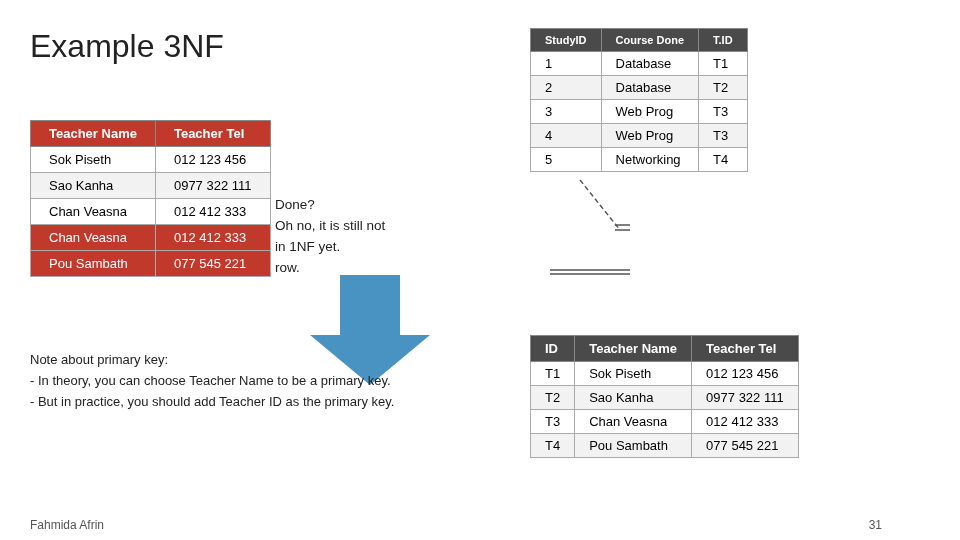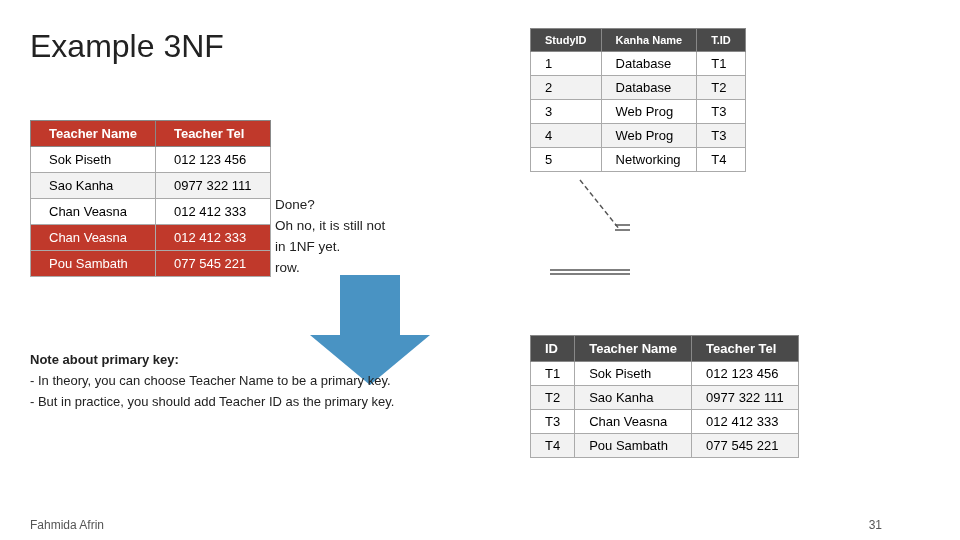--- a/index.html
+++ b/index.html
@@ -118,21 +118,21 @@
     
     .note-text {
       position: absolute;
       top: 350px;
       left: 30px;
       font-size: 13px;
       color: #222;
       line-height: 1.6;
     }
     .note-text .bold {
-      font-weight: bold;
+      font-weight: normal;
     }
 
     
     .footer {
       position: absolute;
       bottom: 8px;
       left: 0;
       width: 912px;
       display: flex;
       justify-content: space-between;
@@ -157,21 +157,21 @@
   </style>
 </head>
 <body>
 
 <div class="title">Example 3NF</div>
 
 <table class="top-table">
   <thead>
     <tr>
       <th>StudyID</th>
-      <th>Kanha Name</th>
+      <th>Course Done</th>
       <th>T.ID</th>
     </tr>
   </thead>
   <tbody id="top-table-body">
   <tr>
         <td>1</td>
         <td>Database</td>
         <td>T1</td>
       </tr>
       <tr>

